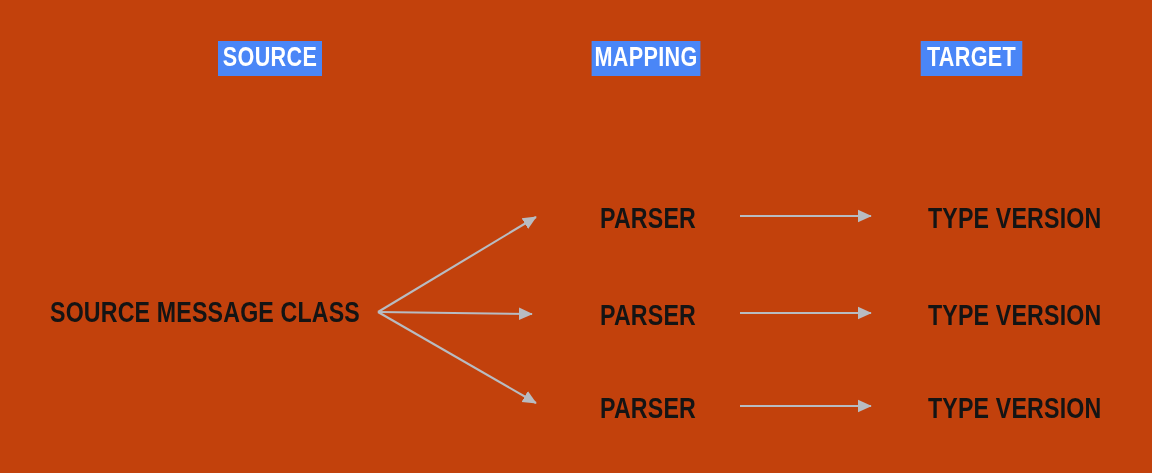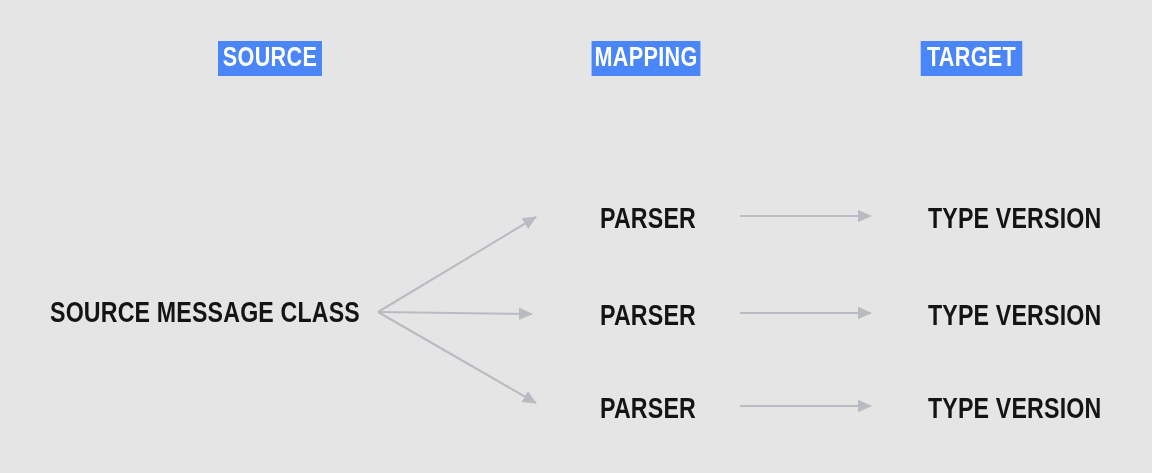--- a/index.html
+++ b/index.html
@@ -8,21 +8,21 @@
     padding: 0;
     background: #ffffff;
   }
   body {
     font-family: "Liberation Sans", sans-serif;
   }
   #diagram-root {
     position: relative;
     width: 1152px;
     height: 473px;
-    background: #e5e5e5;
+    background: #c2410c;
     overflow: hidden;
   }
 
   
   .col-header {
     position: absolute;
     display: flex;
     align-items: center;
     justify-content: center;
     background: #4a86f7;

